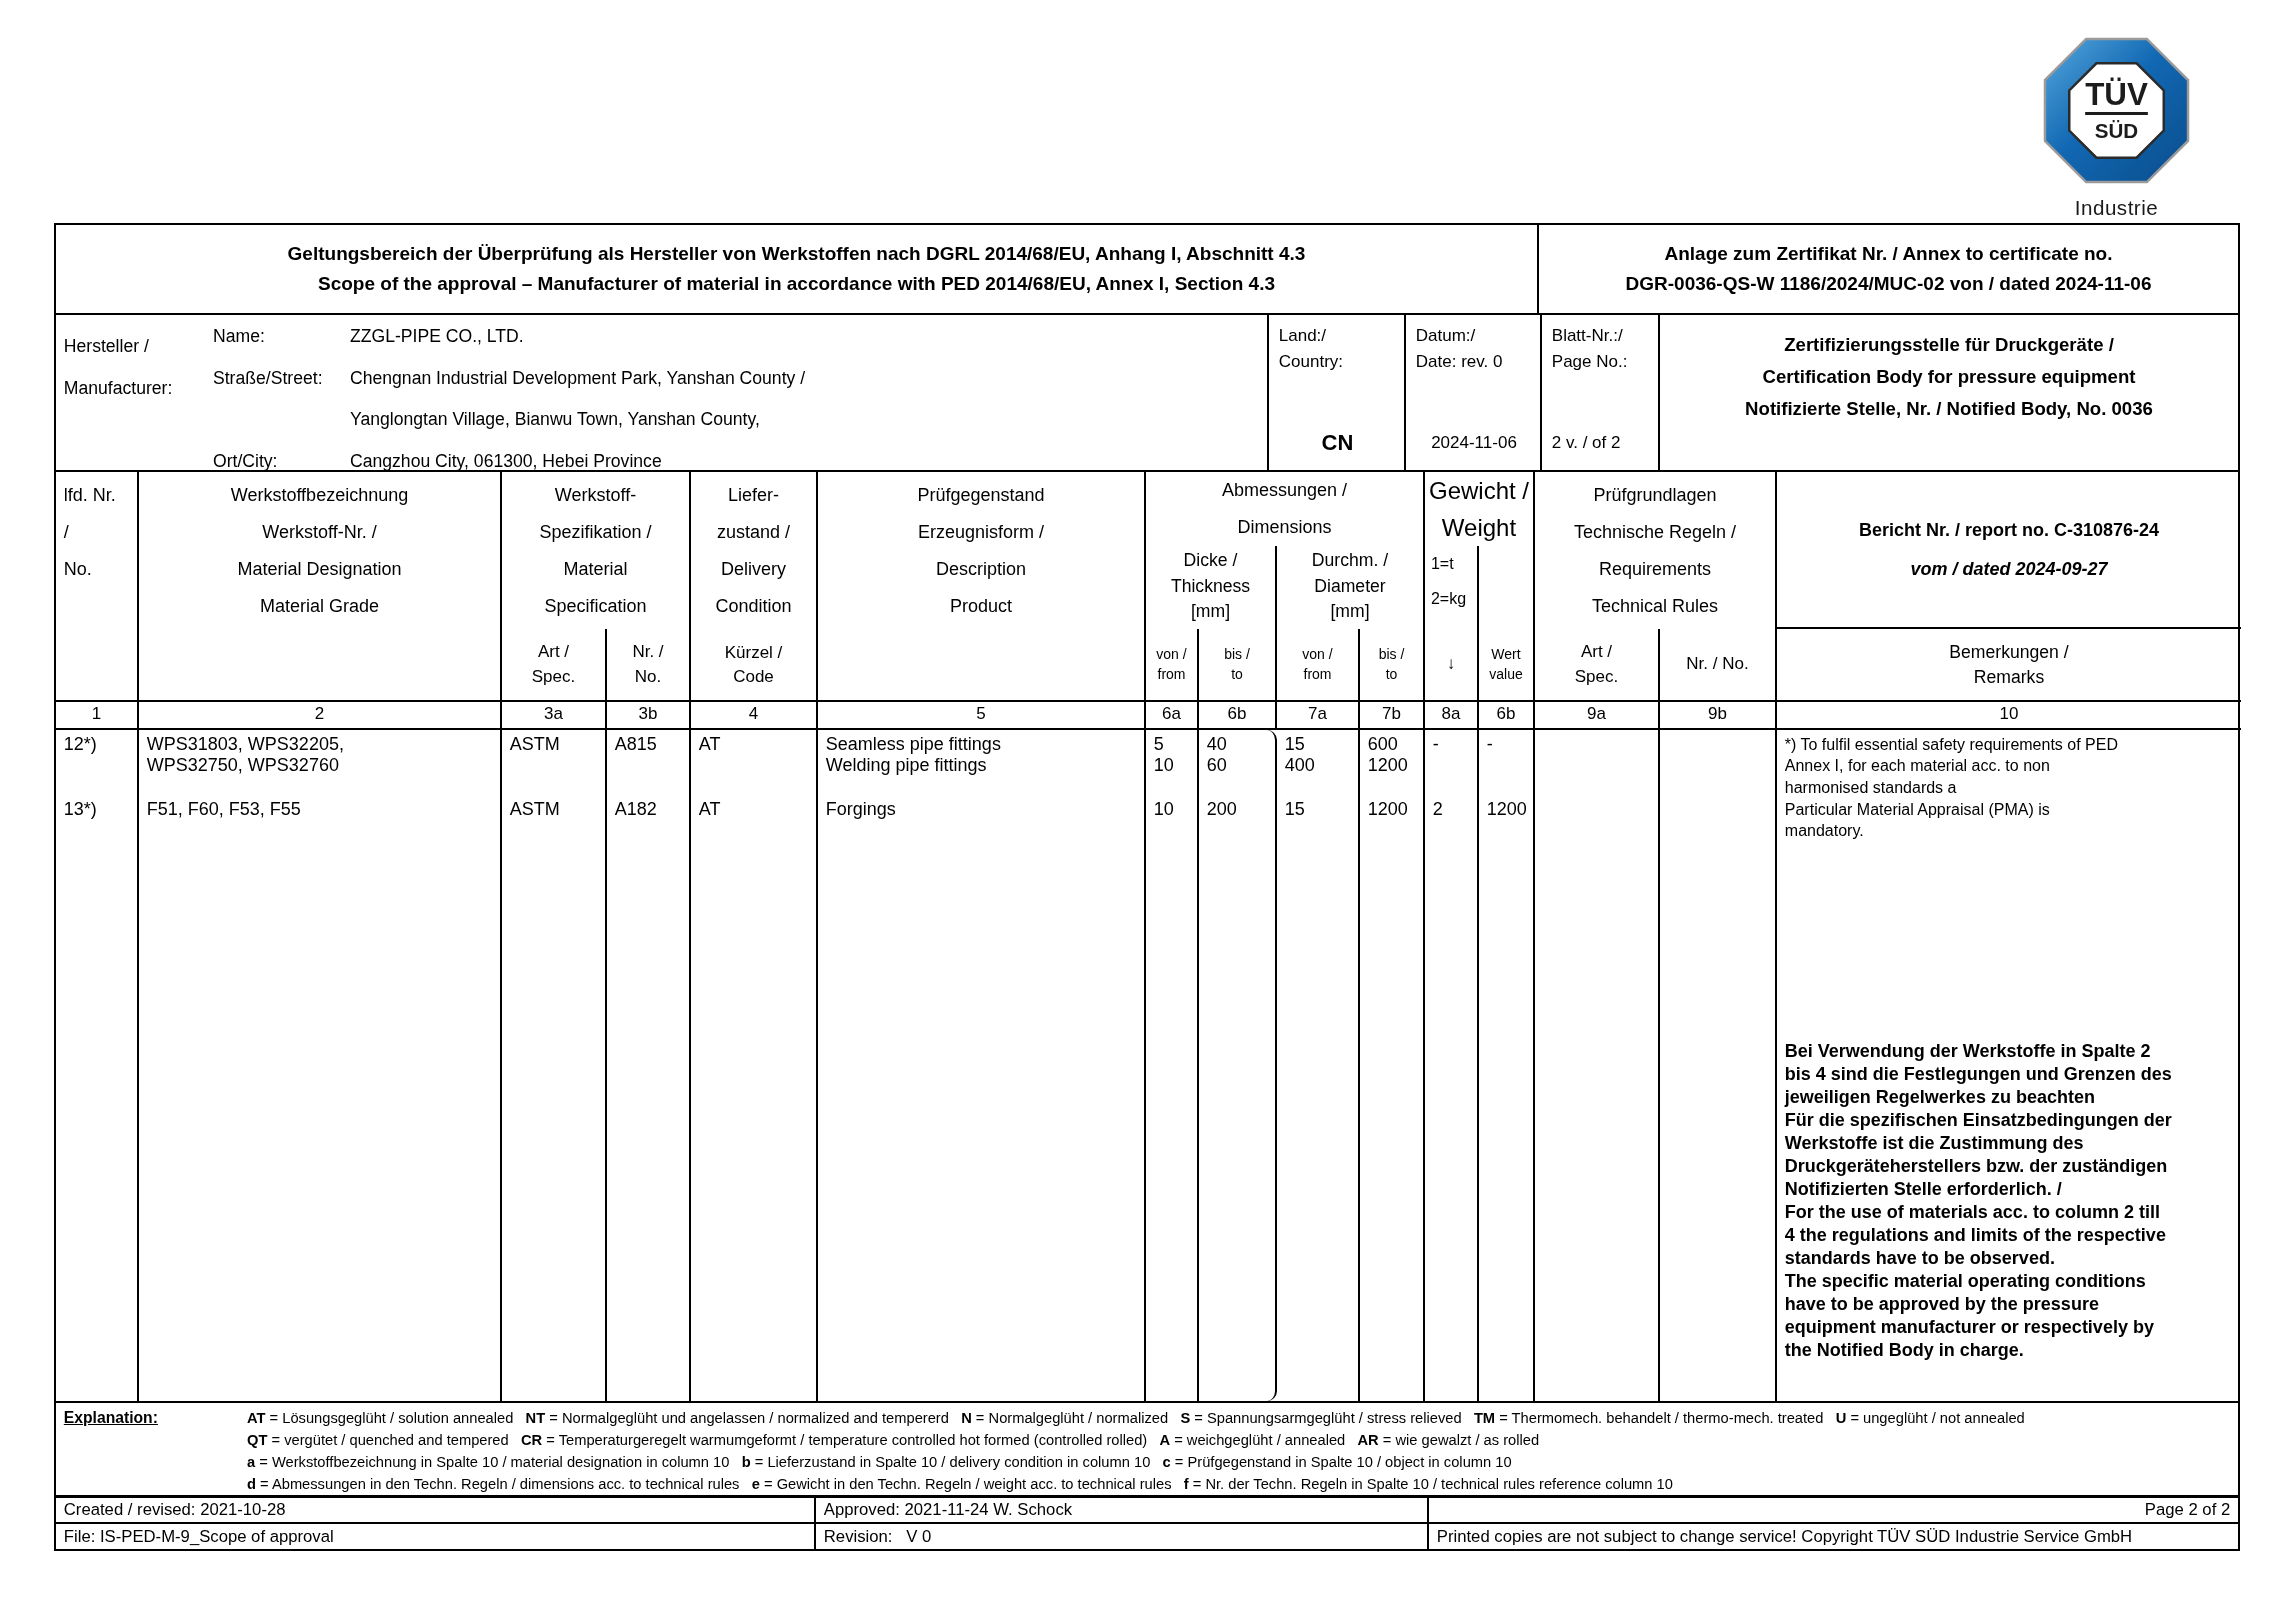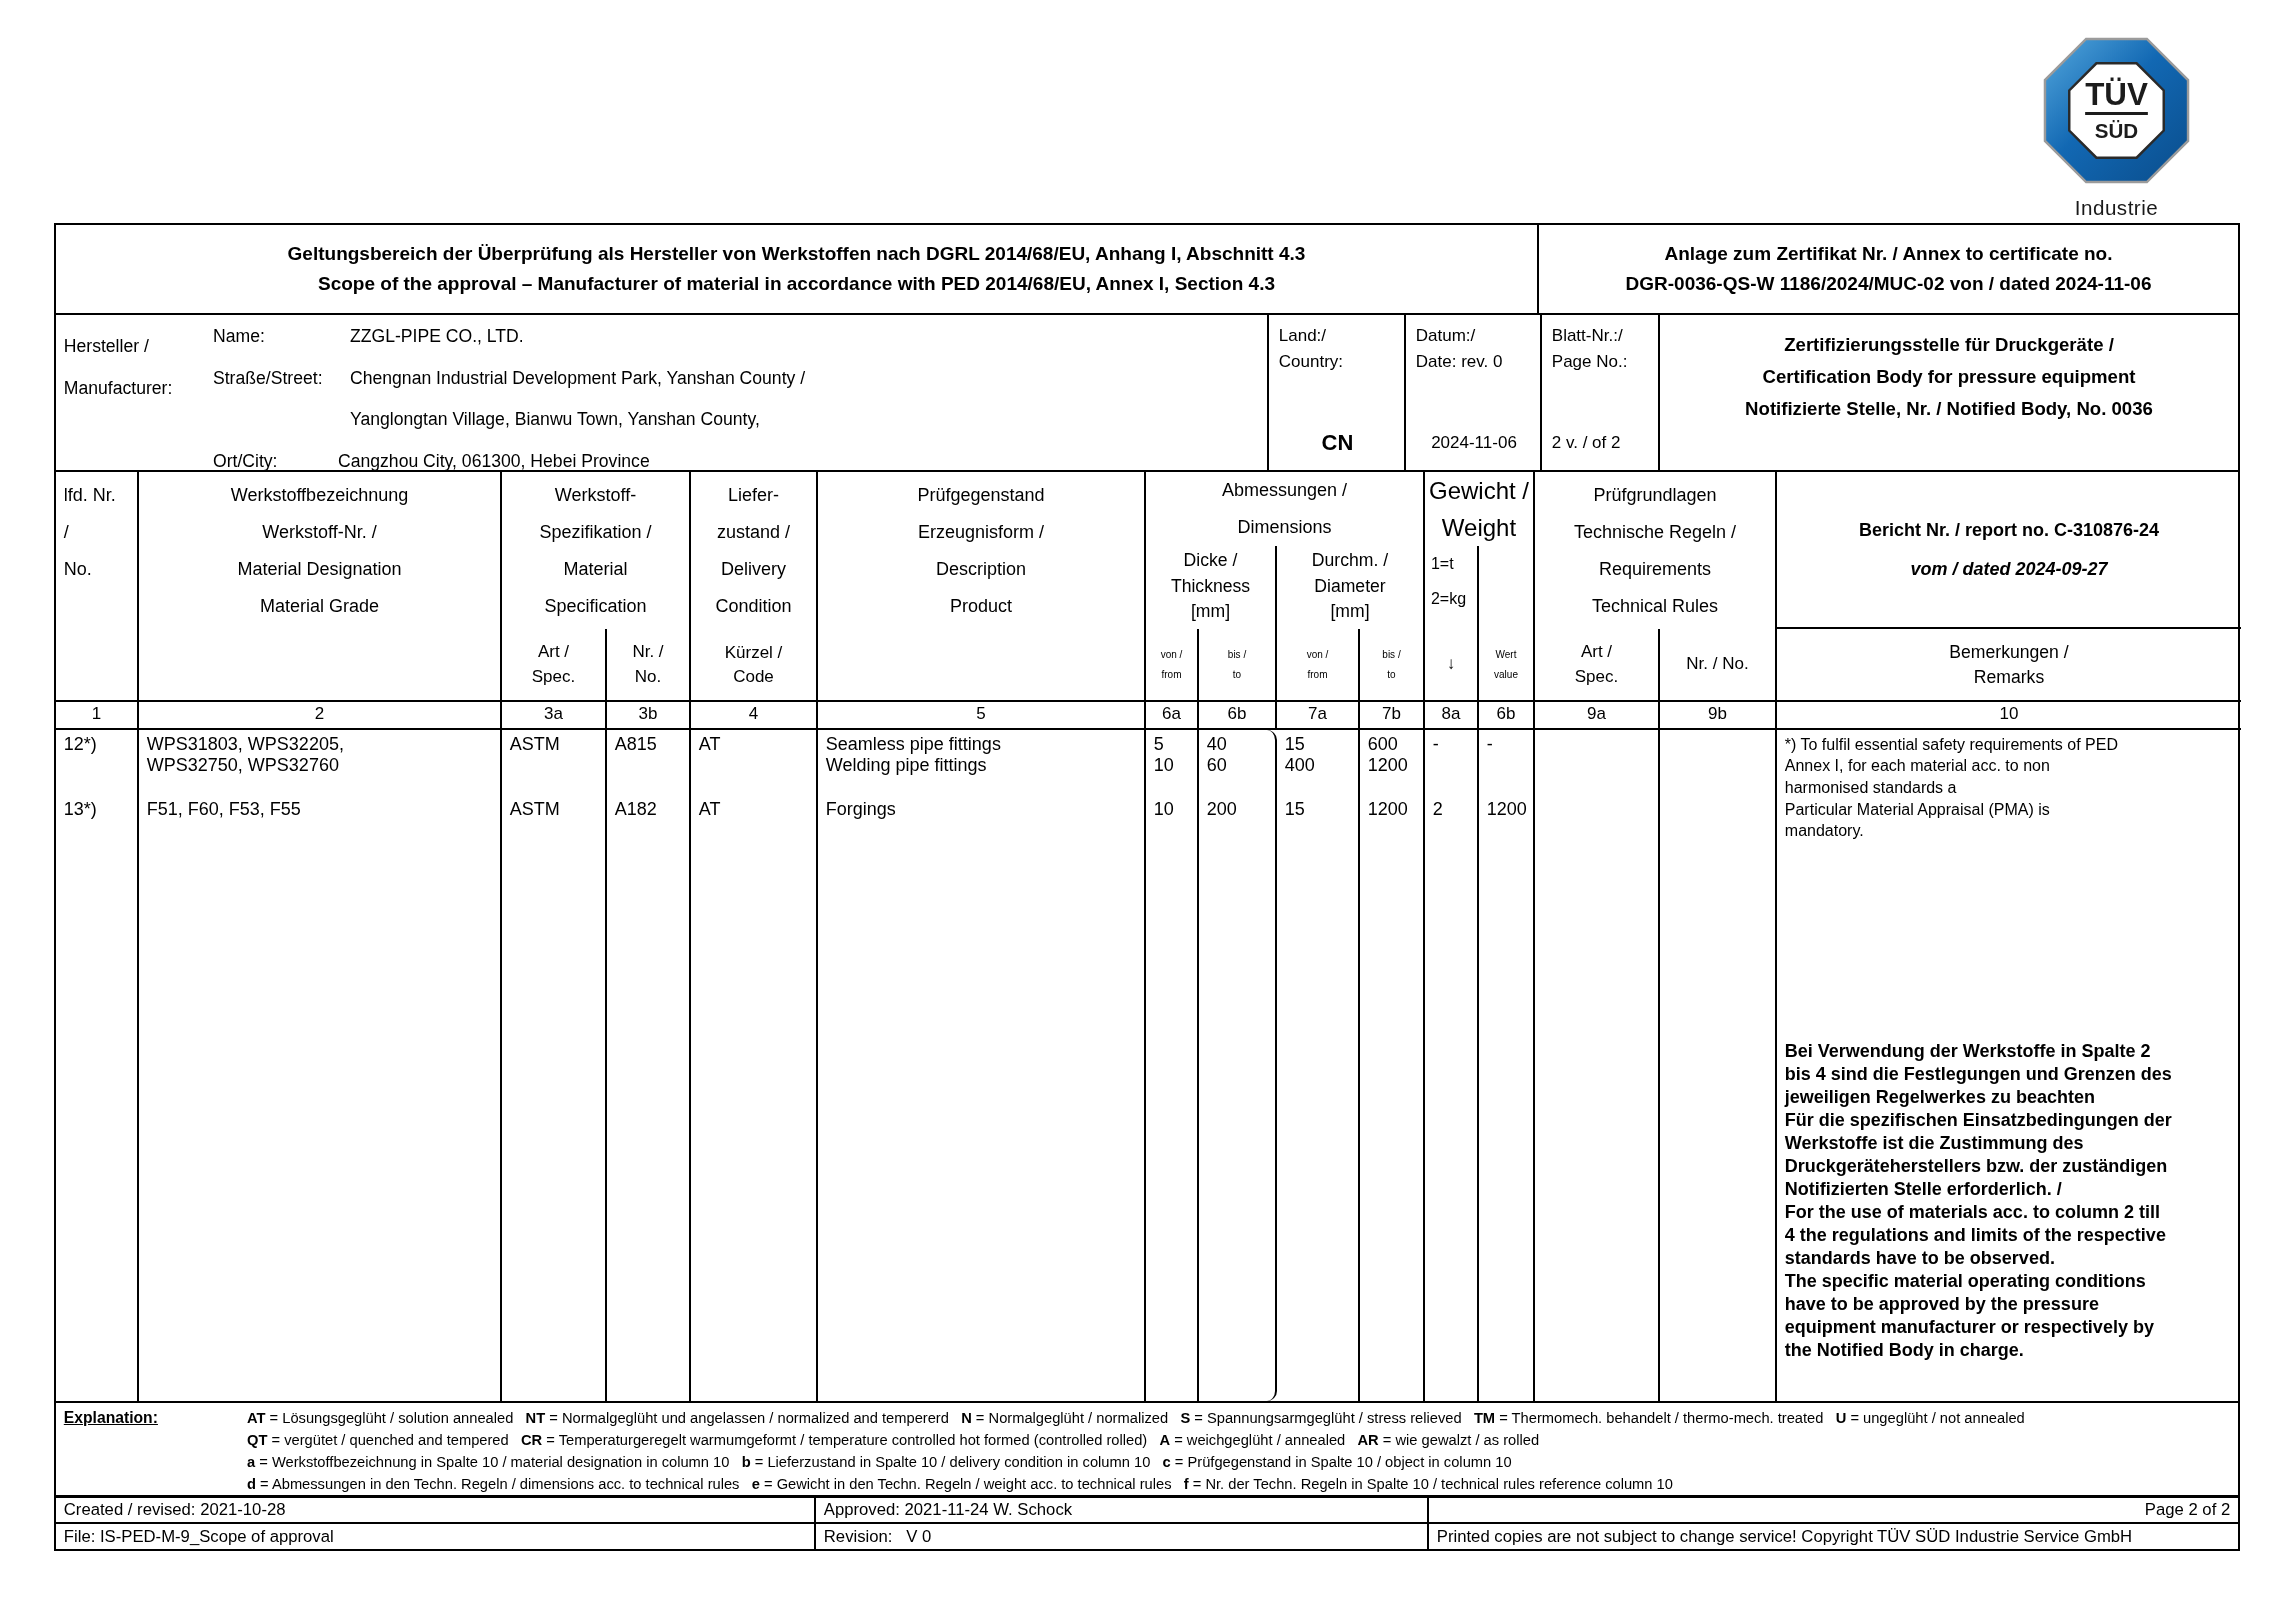--- a/index.html
+++ b/index.html
@@ -36,21 +36,21 @@
   
   .grid { display: grid; border-top: 2.9px solid #000;
     grid-template-columns: 83px 363px 105px 84px 127px 328px 53px 78px 83px 65px 54px 56px 125px 117px 464px;
     grid-template-rows: 157px 71px 30px 671px; }
   .g { border-right: 2px solid #000; overflow: hidden; }
   .g.last { border-right: none; }
 
   .hcell { font-size: 18px; line-height: 37px; text-align: center; padding-top: 4.9px; }
   .hcell-left { text-align: left; padding-left: 7.8px; }
   .hsub { display: flex; flex-direction: column; justify-content: center; text-align: center; font-size: 17px; line-height: 24.5px; }
-  .hsmall { font-size: 10px; line-height: 19.6px; }
+  .hsmall { font-size: 14px; line-height: 19.6px; }
 
   .kurzel { margin-top: 15.7px; line-height: 24.5px; font-size: 17px; }
 
   .dims-top { display: flex; flex-direction: column; }
   .dims-label { height: 74px; line-height: 37px; text-align: center; font-size: 18px; }
   .dims-split { flex: 1; display: flex; }
   .dims-half { text-align: center; font-size: 17.6px; line-height: 25.5px; padding-top: 2px; }
   .dims-half.a { width: 131px; border-right: 2px solid #000; }
   .dims-half.b { flex: 1; }
 
@@ -127,21 +127,21 @@
     <div class="mfr-row">
       <div class="mfr-main">
         <div class="pos pre" style="left:7.8px; top:9.8px; line-height:42px;">Hersteller /
 Manufacturer:</div>
         <div class="pos" style="left:157px; top:9.8px;">Name:</div>
         <div class="pos" style="left:294px; top:9.8px;">ZZGL-PIPE CO., LTD.</div>
         <div class="pos" style="left:157px; top:52px;">Straße/Street:</div>
         <div class="pos" style="left:294px; top:52px;">Chengnan Industrial Development Park, Yanshan County /</div>
         <div class="pos" style="left:294px; top:93px;">Yanglongtan Village, Bianwu Town, Yanshan County,</div>
         <div class="pos" style="left:157px; top:135px;">Ort/City:</div>
-        <div class="pos" style="left:282px; top:135px;">Cangzhou City, 061300, Hebei Province</div>
+        <div class="pos" style="left:294px; top:135px;">Cangzhou City, 061300, Hebei Province</div>
       </div>
       <div class="cell-v mfr-land">
         <div class="pre">Land:/
 Country:</div>
         <div class="val val-center country-val">CN</div>
       </div>
       <div class="cell-v mfr-datum">
         <div class="pre">Datum:/
 Date: rev. 0</div>
         <div class="val val-center">2024-11-06</div>

